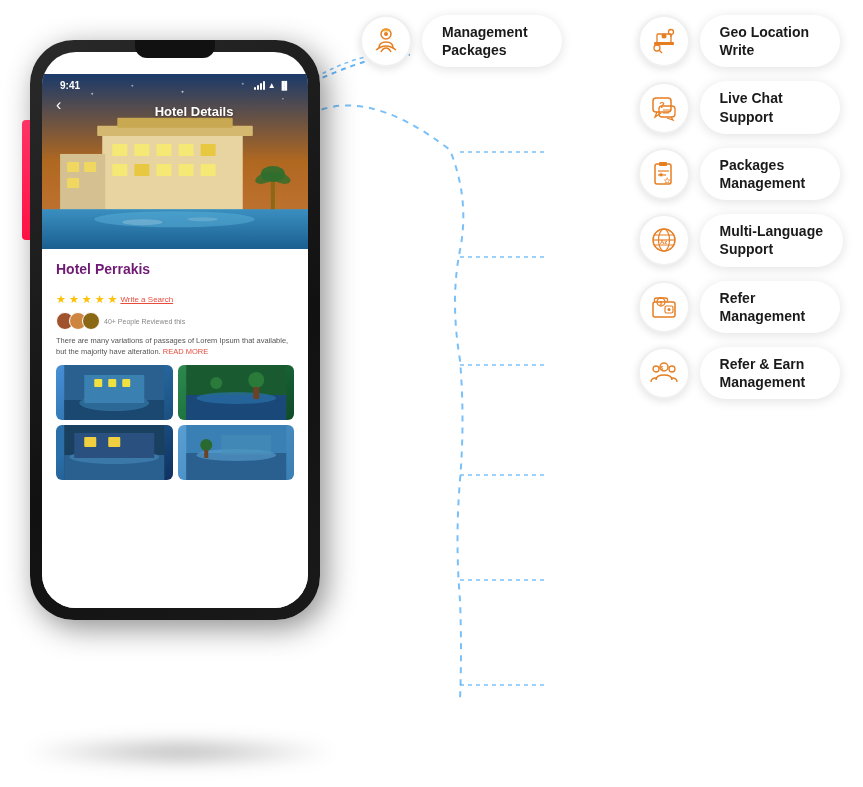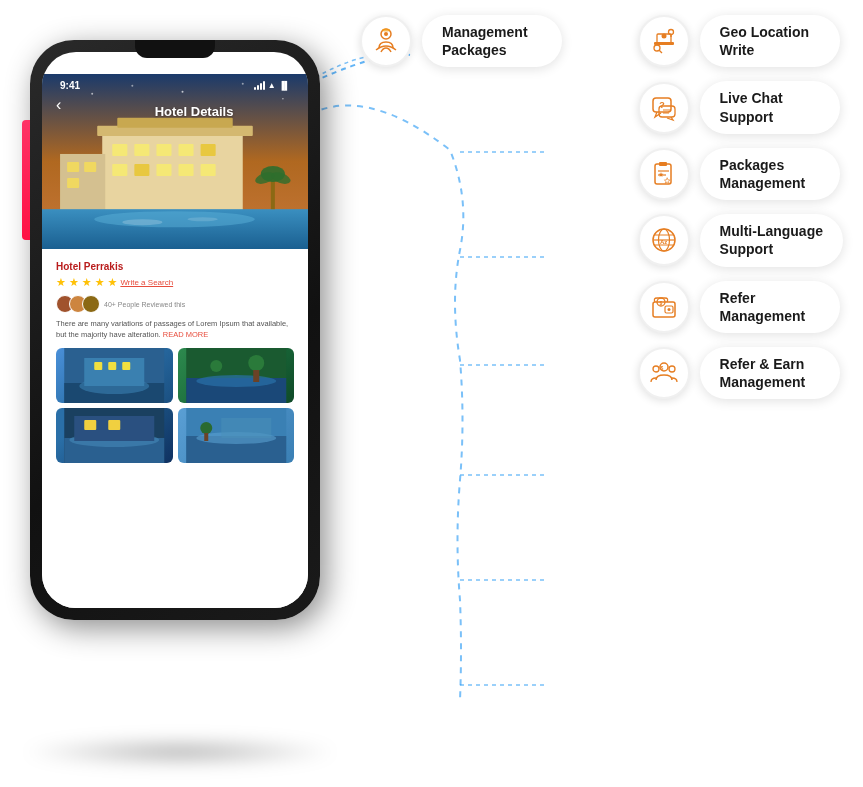--- a/index.html
+++ b/index.html
@@ -133,24 +133,24 @@
       top: 175px;
       left: 0;
       right: 0;
       bottom: 0;
       background: #fff;
       padding: 12px 14px;
       overflow: hidden;
     }
 
     .hotel-name {
-      font-size: 10px;
+      font-size: 14px;
       font-weight: bold;
-      color: #b91c1c;
-      margin-bottom: 4px;
+      color: #701a75;
+      margin-bottom: 16px;
     }
 
     .stars {
       display: flex;
       align-items: center;
       gap: 3px;
       margin-bottom: 6px;
     }
     .star { color: #FFC107; font-size: 11px; }
     .write-review { color: #e74c3c; font-size: 8px; text-decoration: underline; }

